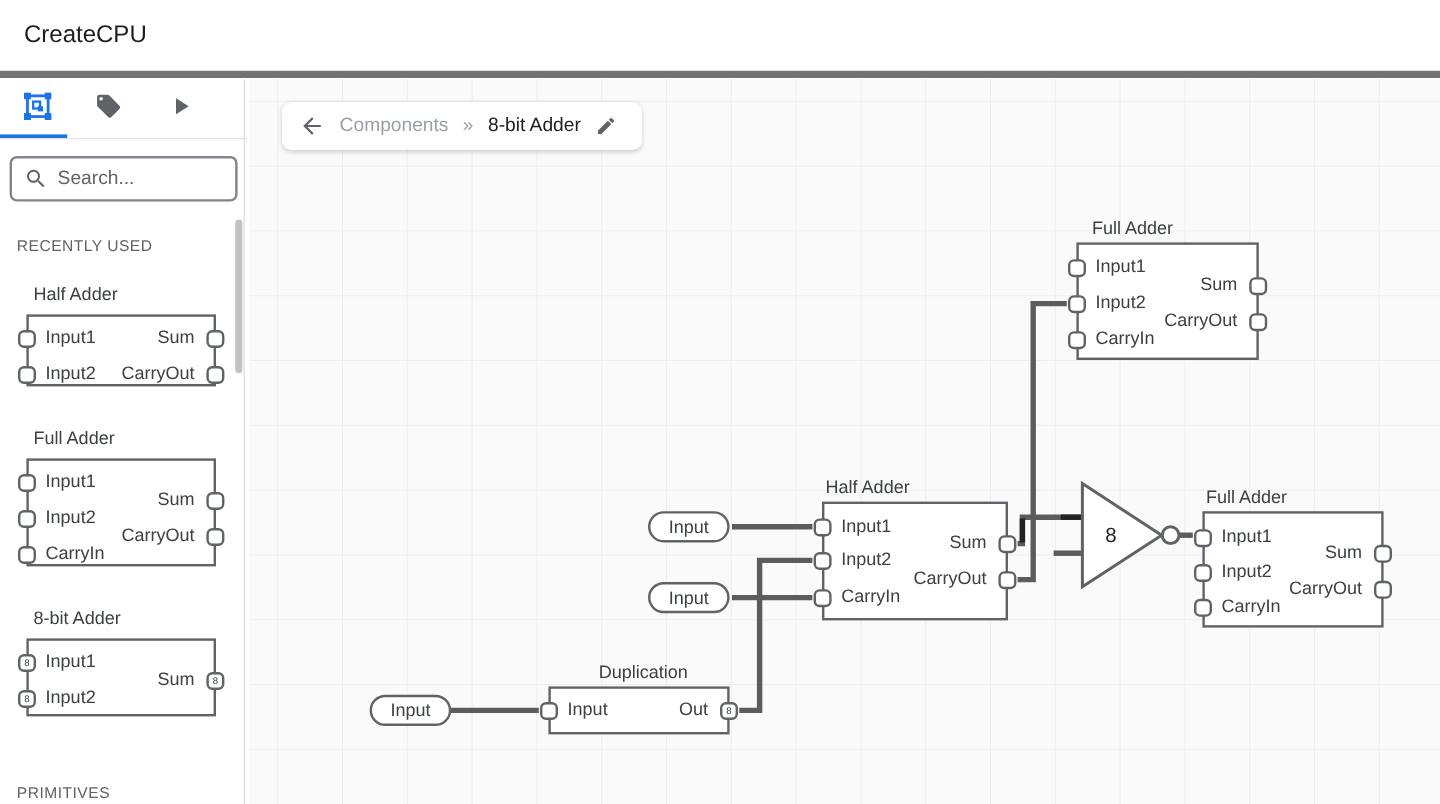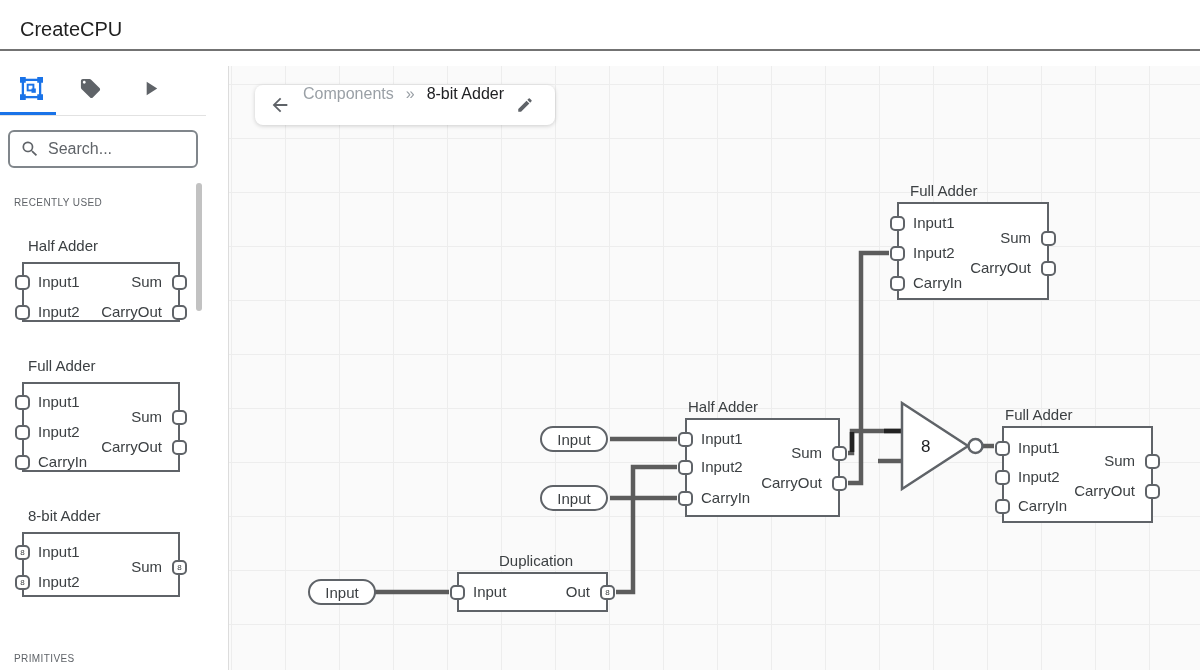--- a/index.html
+++ b/index.html
@@ -1,51 +1,51 @@
 <!DOCTYPE html>
 <html><head>
 <meta charset="utf-8">
 <style>
   * { margin:0; padding:0; box-sizing:border-box; }
   html,body { width:1200px; height:670px; font-family:"Liberation Sans", sans-serif; background:#fff; overflow:hidden; }
   .stage { position:relative; width:1200px; height:670px; }
 
   
-  .header { position:absolute; left:0; top:0; width:1200px; height:51px; background:#fff; border-bottom:2px solid #737373; z-index:6; }
+  .header { position:absolute; left:0; top:0; width:1200px; height:65px; background:#fff; border-bottom:6px solid #737373; z-index:6; }
   .app-title { position:absolute; left:20px; top:18px; font-size:20px; font-weight:500; color:#1f1f1f; }
 
   
-  .sidebar { position:absolute; left:0; top:66px; width:229px; height:604px; background:#fff; border-right:1px solid #dcdcdc; z-index:5; }
+  .sidebar { position:absolute; left:0; top:66px; width:204px; height:604px; background:#fff; border-right:1px solid #dcdcdc; z-index:5; }
   .tab { position:absolute; top:8px; width:28px; height:28px; display:flex; align-items:center; justify-content:center; cursor:pointer; }
   .tab svg { width:23px; height:23px; }
   .tab-underline { position:absolute; left:0; top:46px; width:56px; height:3px; background:#1a73e8; }
   .tabs-sep { position:absolute; left:0; top:49px; width:206px; height:1px; background:#e2e2e2; }
   .searchbox { position:absolute; left:8px; top:64px; width:190px; height:38px; border:2px solid #80868b; border-radius:6px; background:#fff; display:flex; align-items:center; padding:0 10px; gap:8px; }
   .searchbox input { border:none; outline:none; font-size:16px; color:#3c4043; width:130px; font-family:"Liberation Sans",sans-serif; background:transparent; }
   .searchbox input::placeholder { color:#5f6368; }
-  .section-label { position:absolute; left:14px; font-size:10px; color:#5f6368; letter-spacing:0.4px; }
+  .section-label { position:absolute; left:14px; font-size:13px; color:#5f6368; letter-spacing:0.4px; }
   .scrollbar { position:absolute; left:196px; top:117px; width:6px; height:128px; border-radius:3px; background:#c2c2c2; }
 
   
   .node { position:absolute; background:#fff; border:2px solid #5f6368; z-index:3; }
   .node-title { position:absolute; top:-22px; left:6px; font-size:15px; color:#3c4043; white-space:nowrap; }
   .port { position:absolute; width:15px; height:15px; background:#fff; border:2px solid #5f6368; border-radius:5px; display:flex; align-items:center; justify-content:center; font-size:8px; color:#3c4043; z-index:4; }
   .port.pl { left:-9px; } .port.pr { right:-9px; }
   .plabel { position:absolute; font-size:15px; color:#3c4043; line-height:20px; white-space:nowrap; }
   .plabel.ll { left:14px; } .plabel.rr { right:16px; }
 
   
   .canvas { position:absolute; left:208px; top:66px; width:992px; height:604px; background-color:#fafafa;
     background-image:linear-gradient(to right,#ededed 1px,transparent 1px),linear-gradient(to bottom,#ededed 1px,transparent 1px);
     background-size:54px 54px; background-position:23px 18px; z-index:1; }
   .wires { position:absolute; left:0; top:0; width:1200px; height:670px; z-index:2; pointer-events:none; }
   .pill { position:absolute; width:68px; height:26px; background:#fff; border:2px solid #5f6368; border-radius:14px; display:flex; align-items:center; justify-content:center; font-size:15px; color:#3c4043; z-index:3; }
 
   
-  .breadcrumb { position:absolute; left:235px; top:85px; width:300px; height:40px; background:#fff; border-radius:8px; box-shadow:0 1px 4px rgba(0,0,0,0.18); display:flex; padding:0 14px; gap:12px; z-index:6;margin-left:20px; }
+  .breadcrumb { position:absolute; left:235px; top:85px; width:300px; height:40px; background:#fff; border-radius:8px; box-shadow:0 1px 4px rgba(0,0,0,0.18); display:flex; align-items:center; padding:0 14px; gap:12px; z-index:6; }
   .bc-parent { font-size:16px; color:#9aa0a6; }
   .bc-sep { font-size:16px; color:#9aa0a6; }
   .bc-current { font-size:16px; color:#202124; }
   .iconbtn { display:flex; align-items:center; justify-content:center; cursor:pointer; }
 </style>
 </head>
 <body>
 
 <div class="stage">
 

